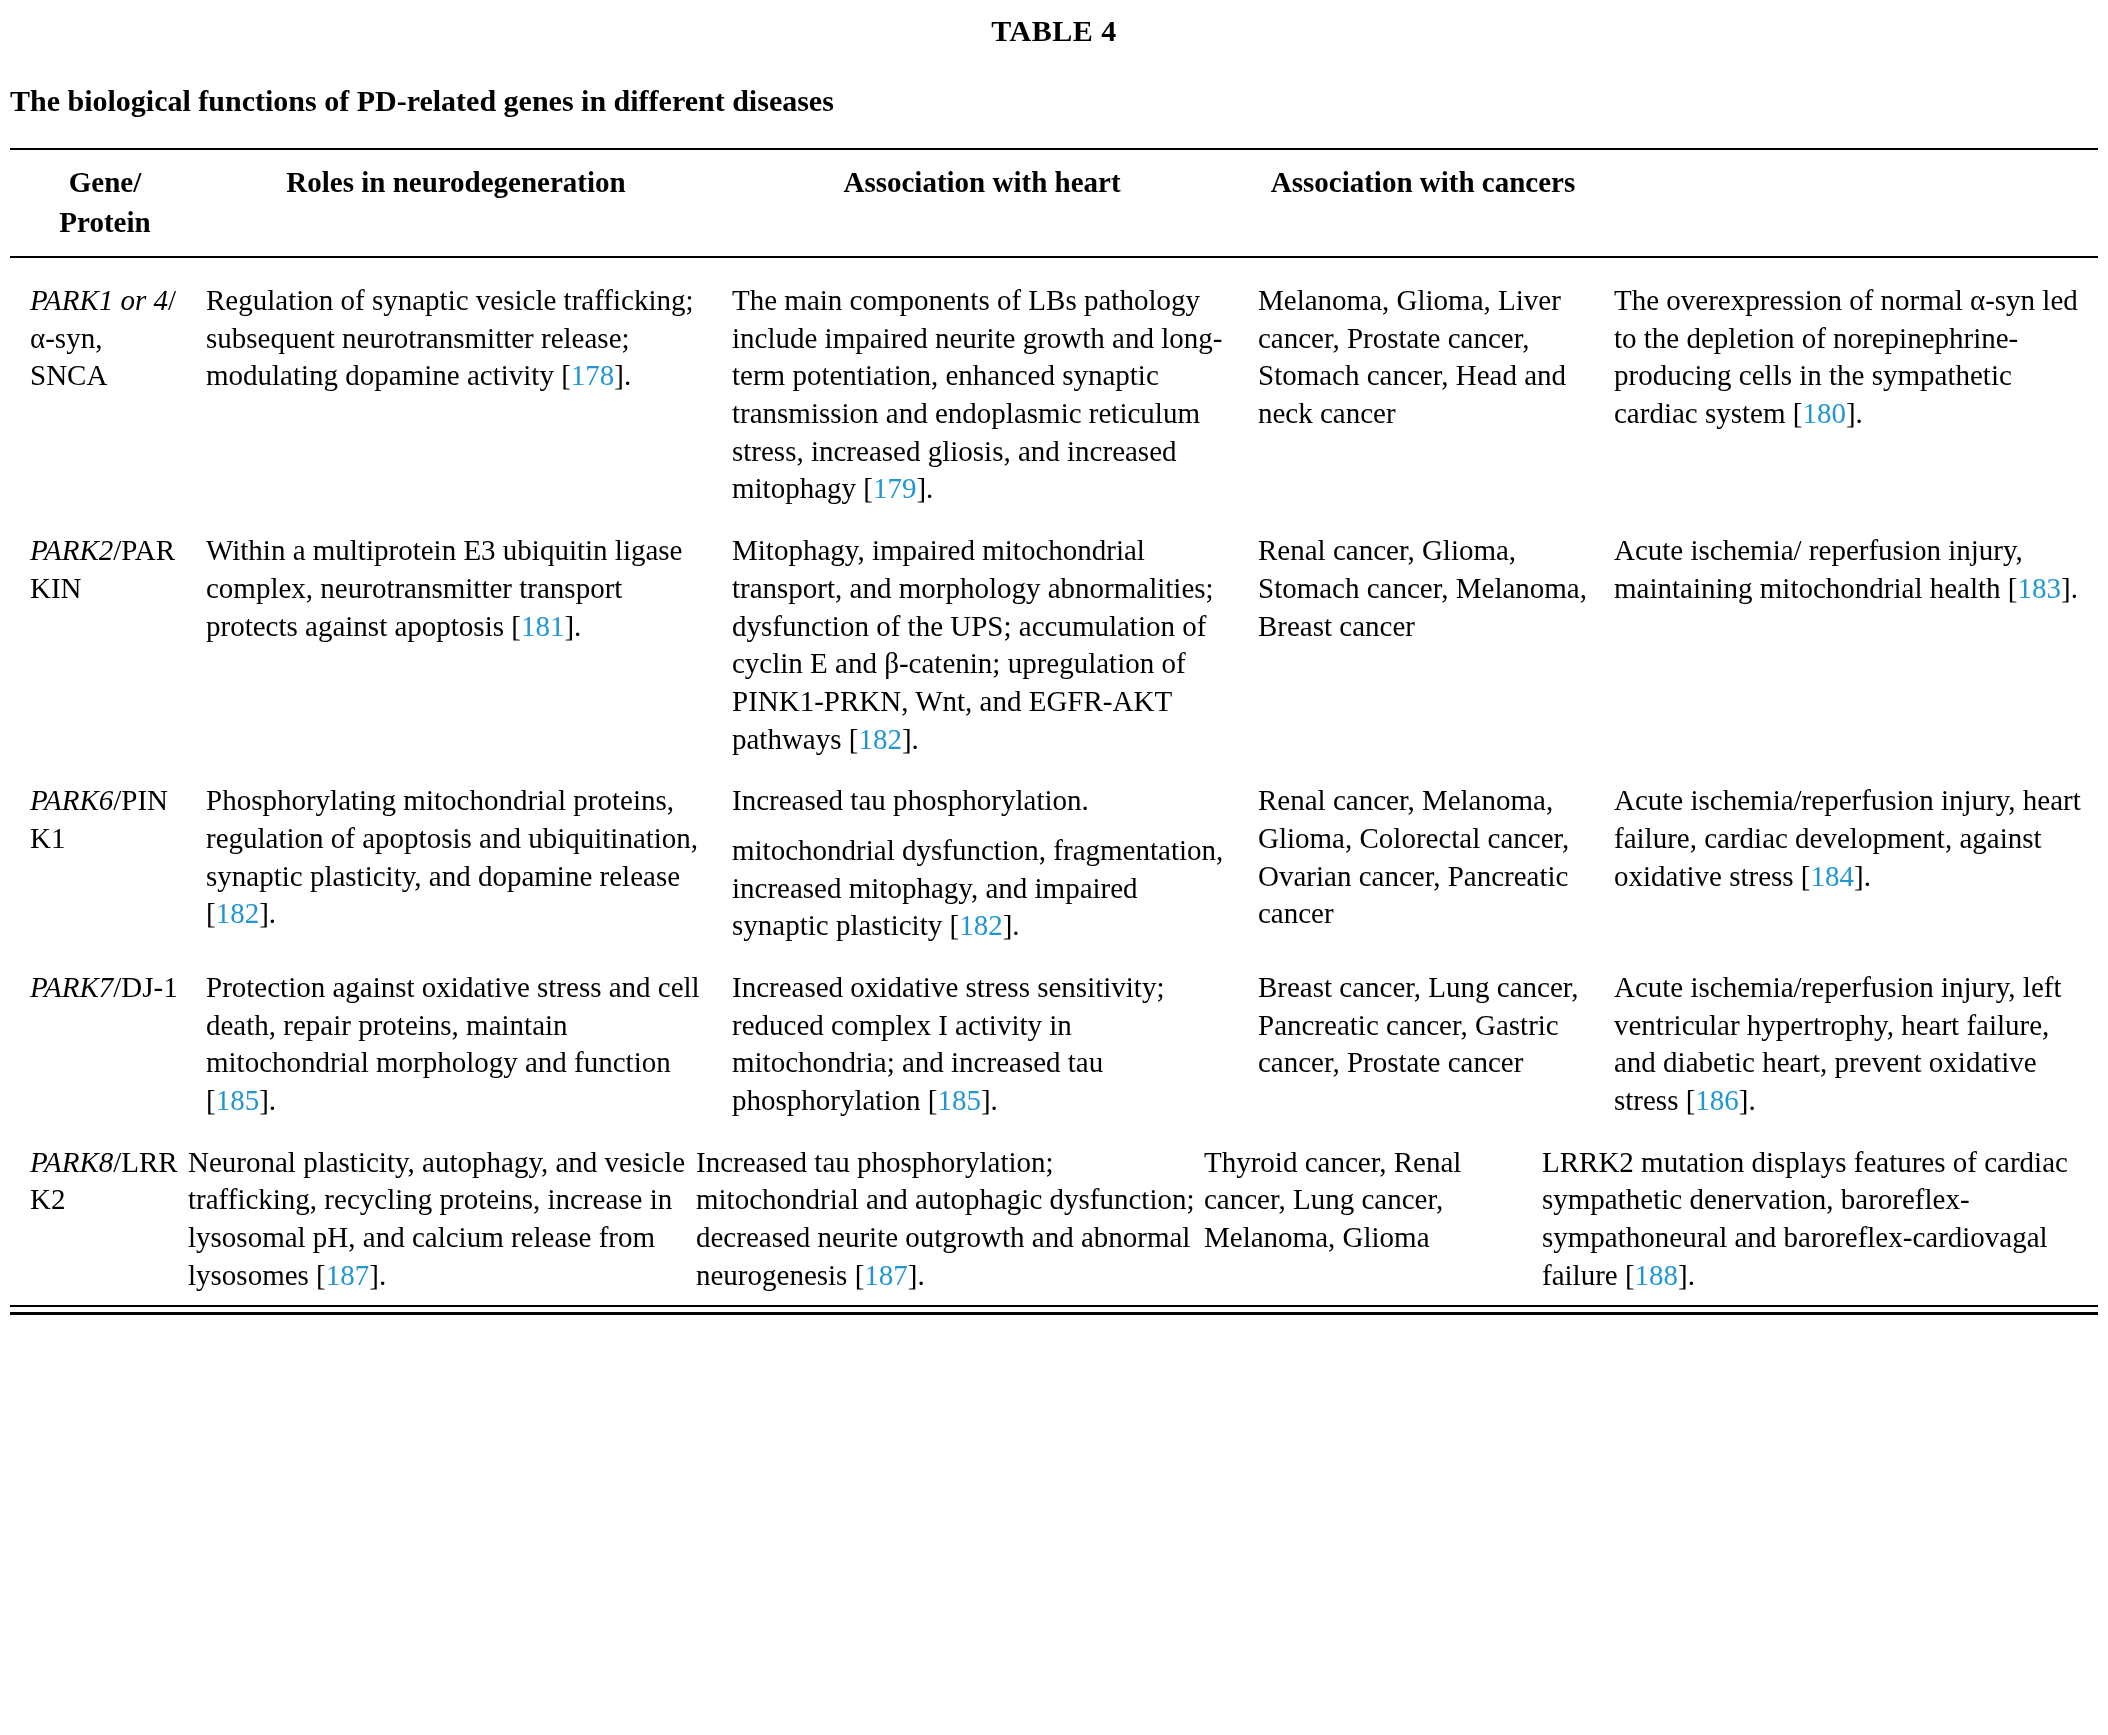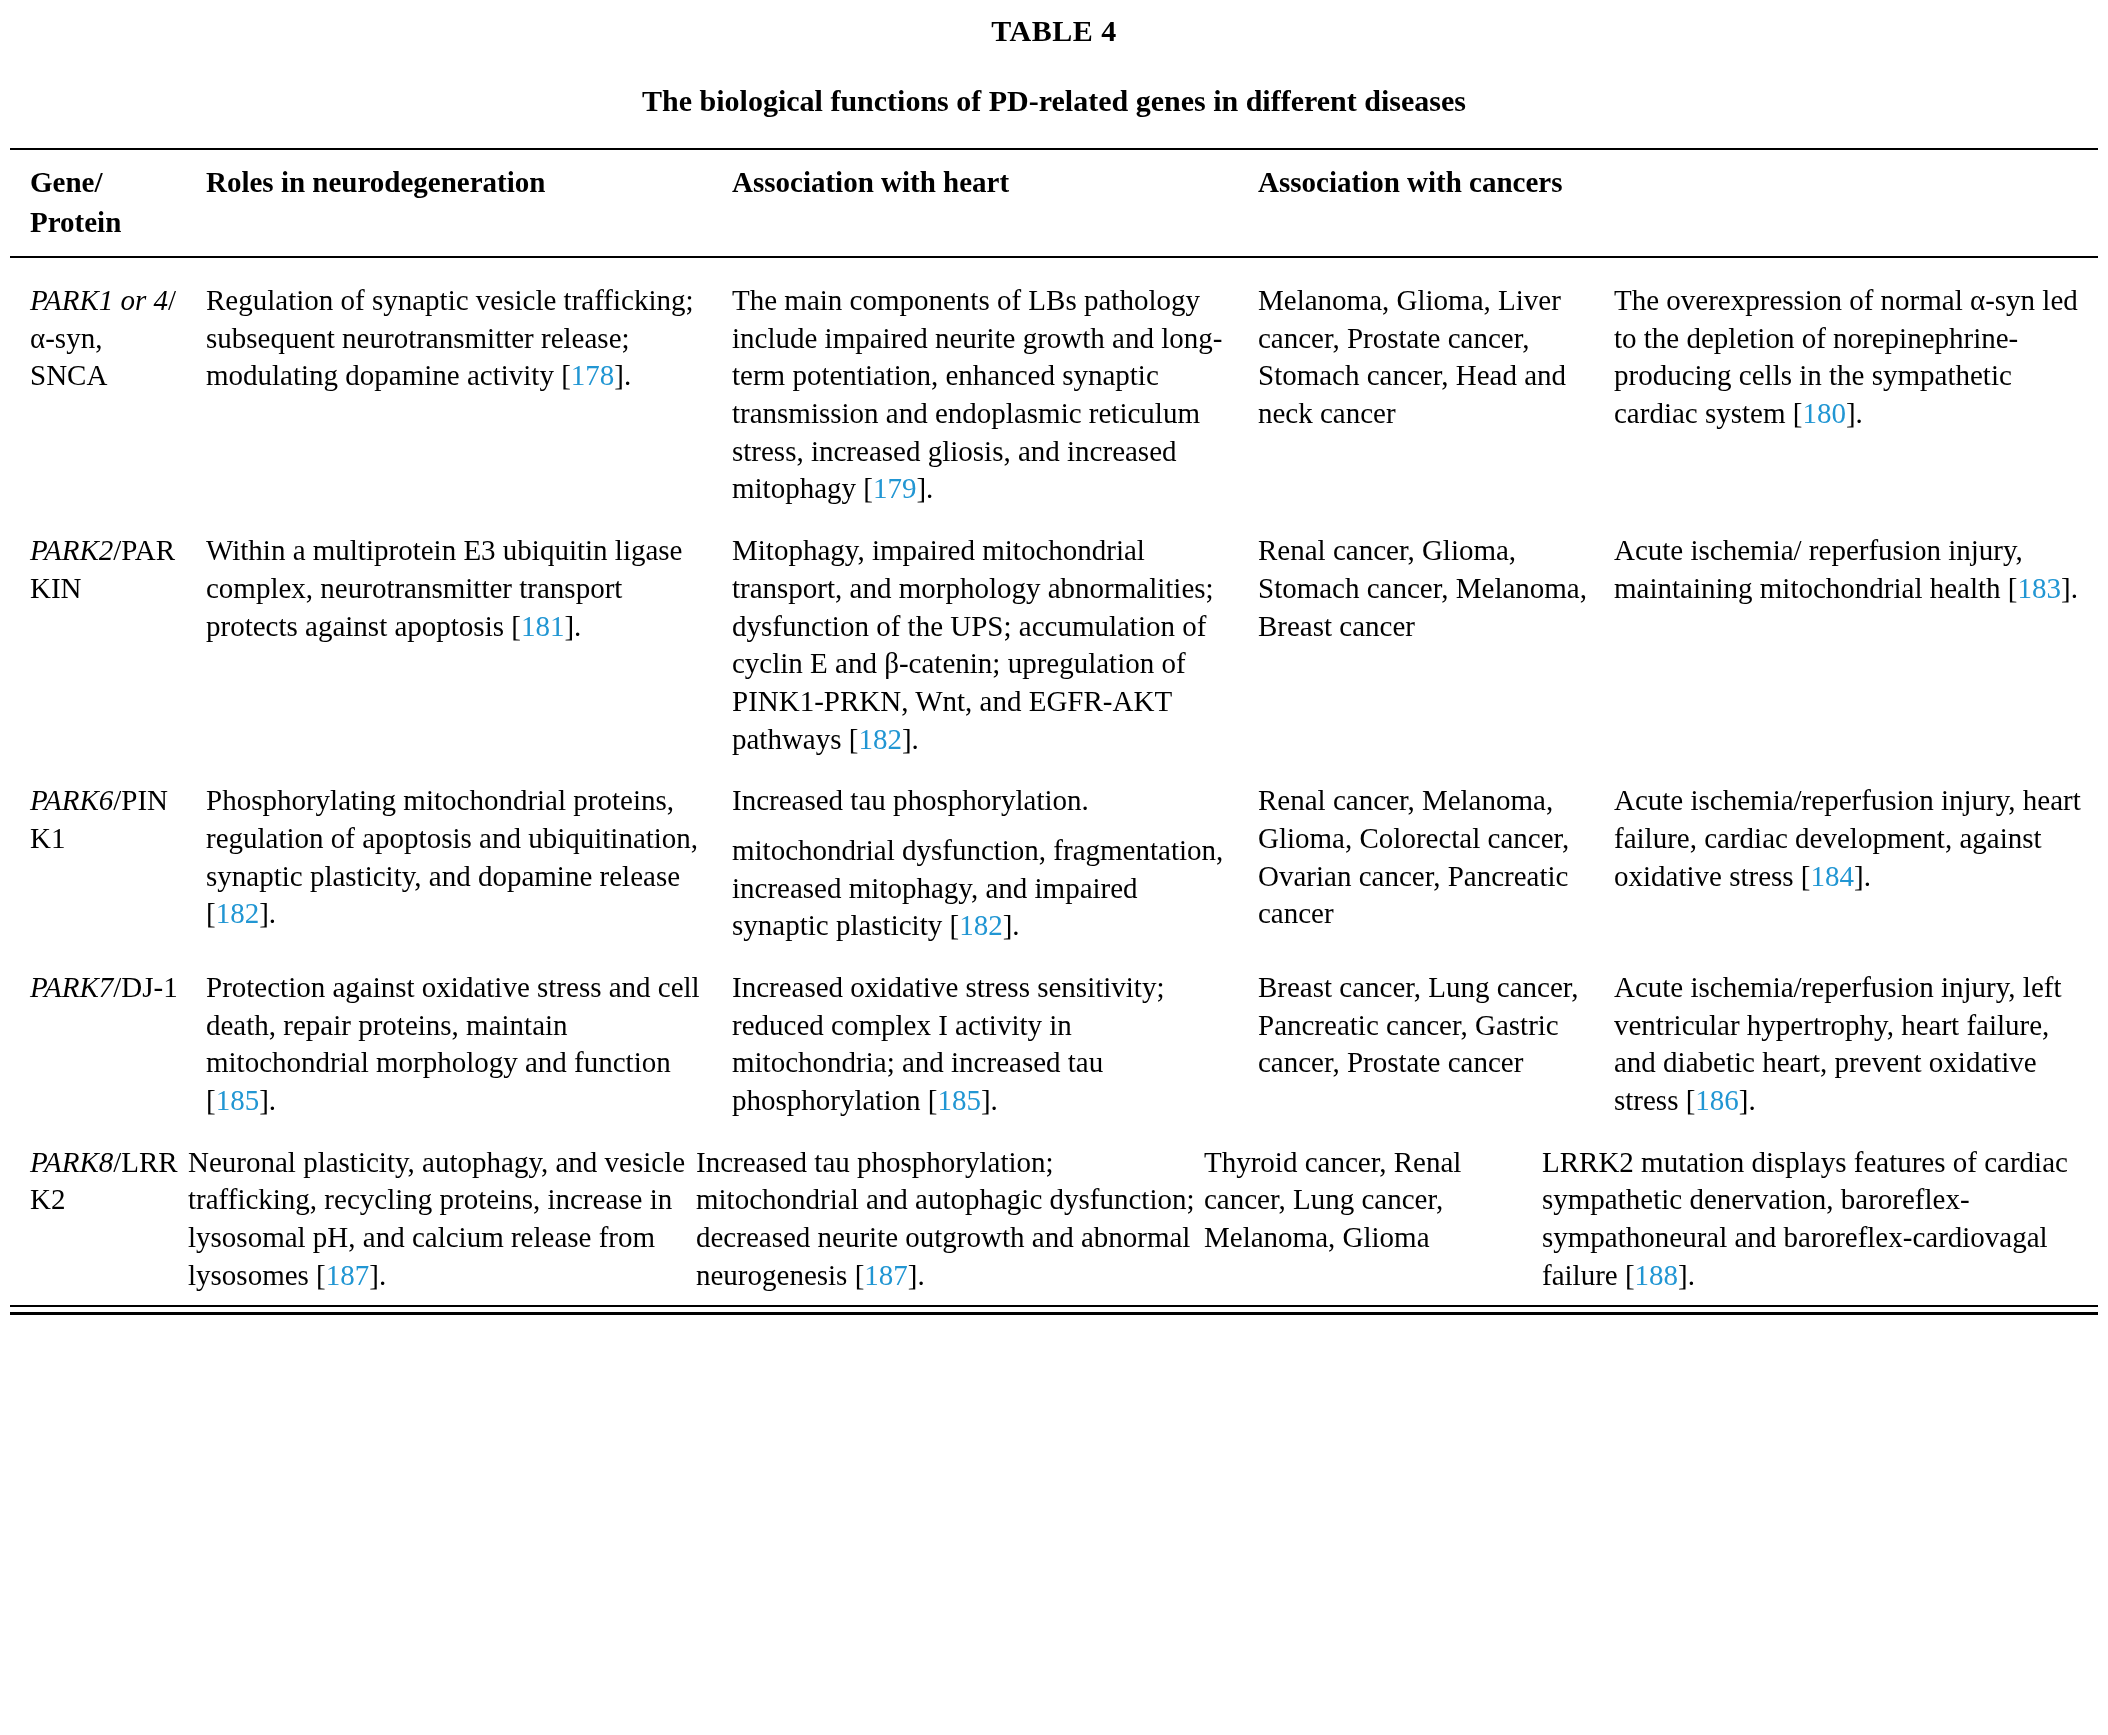--- a/index.html
+++ b/index.html
@@ -20,21 +20,21 @@
     background: #ffffff;
   }
   .table-label {
     text-align: center;
     font-weight: bold;
     font-size: 30px;
     margin-top: 8px;
     letter-spacing: 0.5px;
   }
   .table-caption {
-    text-align: center;
+    text-align: left;
     font-weight: bold;
     font-size: 30px;
     margin-top: 36px;
   }
   .table {
     margin-top: 30px;
     border-top: 2px solid #000;
   }
   .row {
     display: grid;
@@ -46,20 +46,21 @@
   }
   .thead {
     padding-top: 12px;
     padding-bottom: 14px;
     border-bottom: 2px solid #000;
   }
   .th {
     font-weight: bold;
     font-size: 29px;
     line-height: 1.38;
+    text-align: center;
   }
   .trow {
     padding-top: 24px;
   }
   .trow:last-child {
     padding-bottom: 10px;
     gap: 8px;
   }
   .td {
     font-size: 29px;

